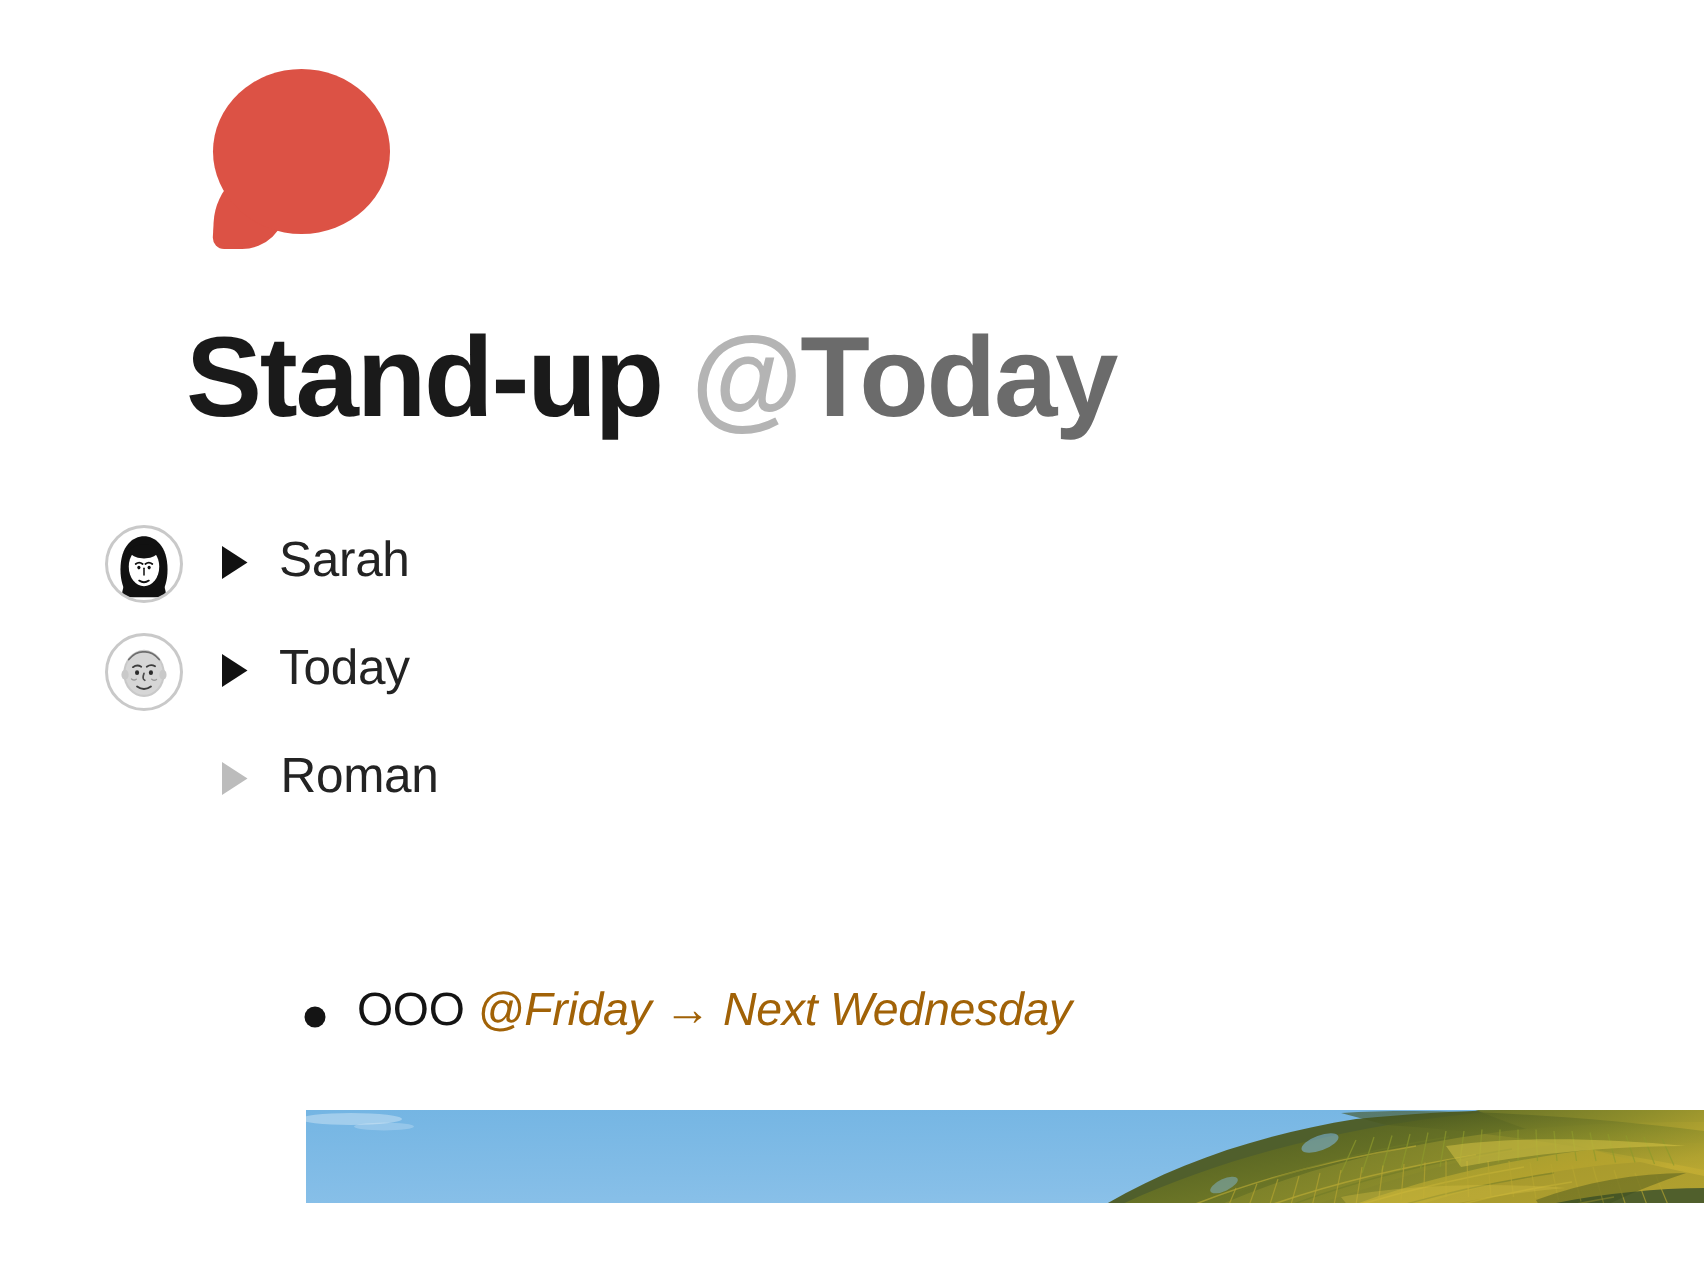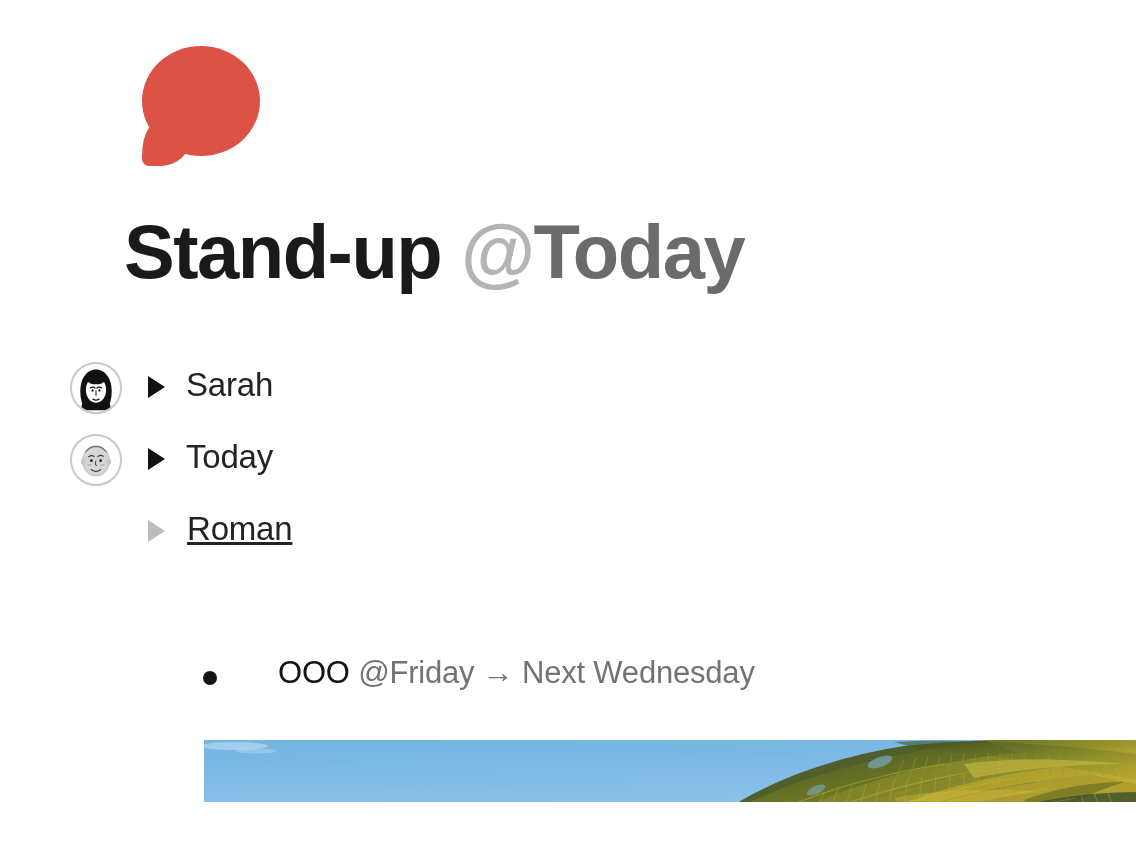--- a/index.html
+++ b/index.html
@@ -61,21 +61,21 @@
     white-space: nowrap;
   }
   #title .t-main { color: #1a1a1a; }
   #title .t-at   { color: #b4b4b4; }
   #title .t-tag  { color: #6b6b6b; }
 
   
   #outline {
     position: absolute;
     left: 0;
-    top: 358px;
+    top: 346px;
     width: 1136px;
   }
   .row {
     position: relative;
     height: 72px;
   }
 
   .avatar {
     position: absolute;
     left: 70px;
@@ -116,21 +116,21 @@
     left: 186px;
     top: 8px;
     font-size: 33px;
     color: #232323;
     letter-spacing: -0.2px;
     white-space: nowrap;
   }
 
   
   .row.lvl-b .tri-right { left: 148px; }
-  .row.lvl-b .row-label { left: 187px; text-decoration: underline; }
+  .row.lvl-b .row-label { left: 187px; }
 
   
   #bullet-row {
     position: absolute;
     left: 0;
     top: 655px;
     height: 48px;
   }
   #bullet-dot {
     position: absolute;
@@ -142,22 +142,22 @@
     background: #141414;
   }
   #bullet-text {
     position: absolute;
     left: 238px;
     top: 0px;
     font-size: 31px;
     white-space: nowrap;
     letter-spacing: -0.2px;
   }
-  #bullet-text .b-strong { color: #141414; margin-left: 40px; }
-  #bullet-text .b-soft   { color: #737373; }
+  #bullet-text .b-strong { color: #141414; }
+  #bullet-text .b-soft   { color: #a16207; font-style: italic; }
 
   
   #photo {
     position: absolute;
     left: 204px;
     top: 740px;
     width: 932px;
     height: 112px;
     overflow: hidden;
   }

